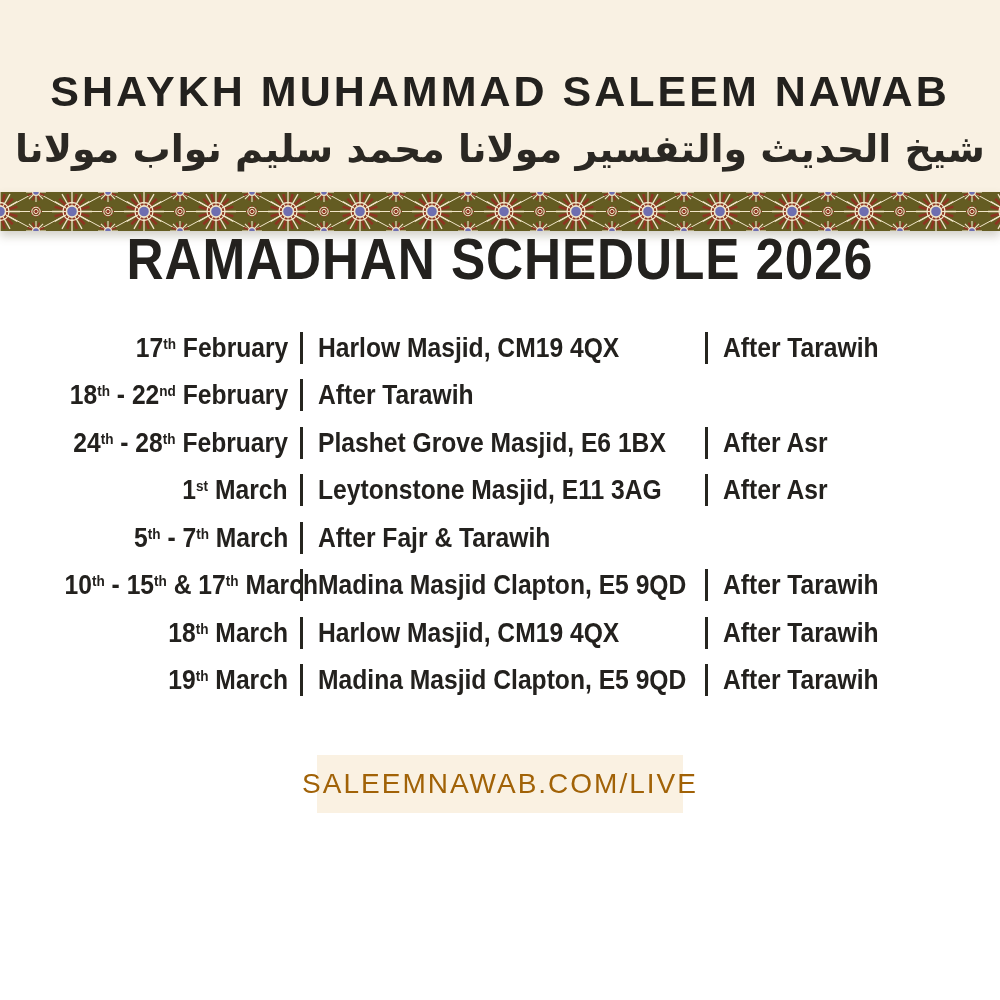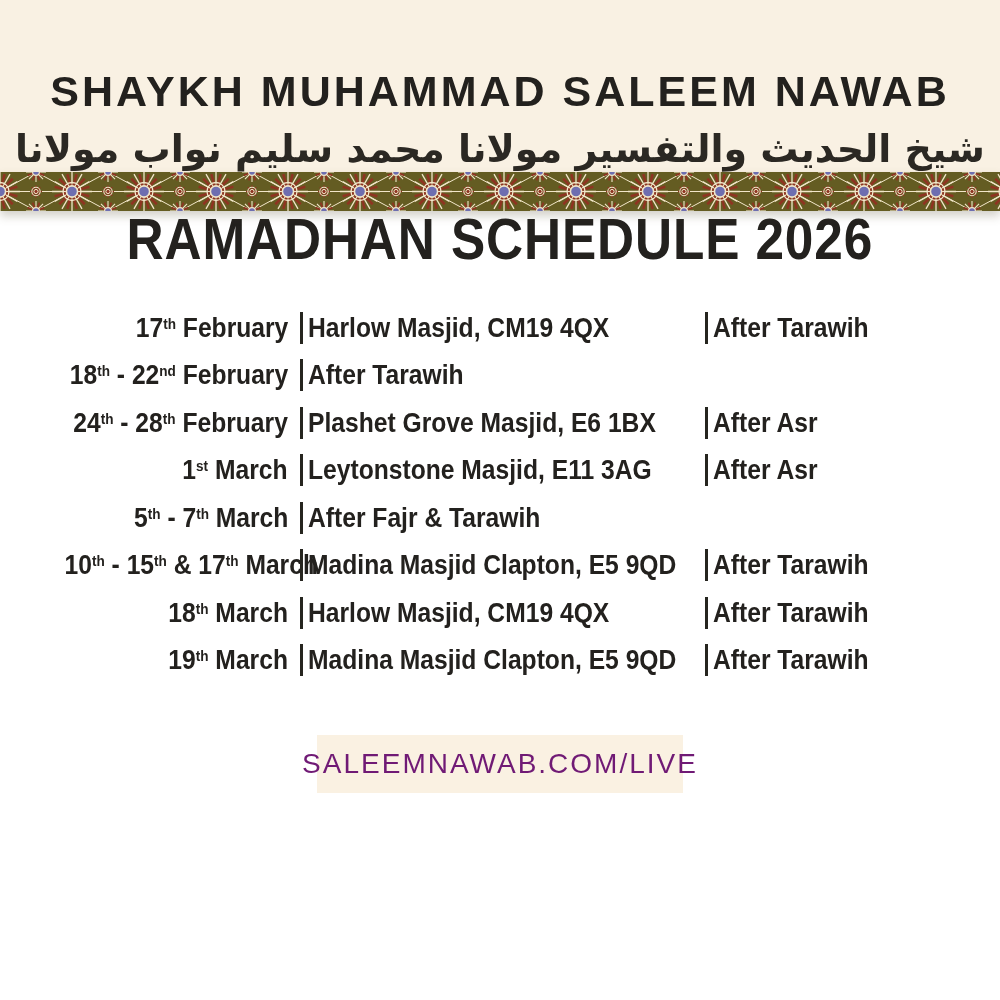--- a/index.html
+++ b/index.html
@@ -19,21 +19,21 @@
     position:relative;
     width:1000px;height:1000px;
     margin:0 auto;
     background:#ffffff;
     overflow:hidden;
     color:var(--ink);
   }
   
   .header{
     background:var(--cream);
-    height:172px;
+    height:192px;
     padding-top:70px;
     text-align:center;
   }
   .name-en{
     font-size:43px;
     font-weight:bold;
     letter-spacing:3px;
     line-height:1.0;
     color:var(--ink);
   }
@@ -72,21 +72,21 @@
     display:grid;
     grid-template-columns:270px 405px 1fr;
     height:47.5px;
     align-items:center;
     font-size:28px;
     font-weight:bold;
     white-space:nowrap;
   }
   .cell{line-height:1;}
   .cell.date{text-align:right;padding-right:12px;}
-  .cell.venue,.cell.time{position:relative;padding-left:8px;}
+  .cell.venue,.cell.time{position:relative;padding-left:18px;}
   .cell.venue::before,.cell.time::before{
     content:"";
     position:absolute;left:0;top:50%;
     transform:translateY(-50%);
     width:2.5px;height:32px;
     background:#26251f;
   }
   .cx{display:inline-block;transform:scaleX(.88);}
   .cx.right{transform-origin:100% 50%;}
   .cx.left{transform-origin:0 50%;}
@@ -94,21 +94,21 @@
   
   .link-box{
     margin:51px auto 0;
     width:366px;height:58px;
     background:var(--box_cream);
     display:flex;align-items:center;justify-content:center;
   }
   .link-text{
     font-size:28px;
     letter-spacing:2px;
-    color:#701a75;
+    color:#a16207;
     font-weight:normal;
   }
 </style>
 </head>
 <body>
 
 <div class="poster">
 
   <header class="header">
     <h1 class="name-en">SHAYKH MUHAMMAD SALEEM NAWAB</h1>

